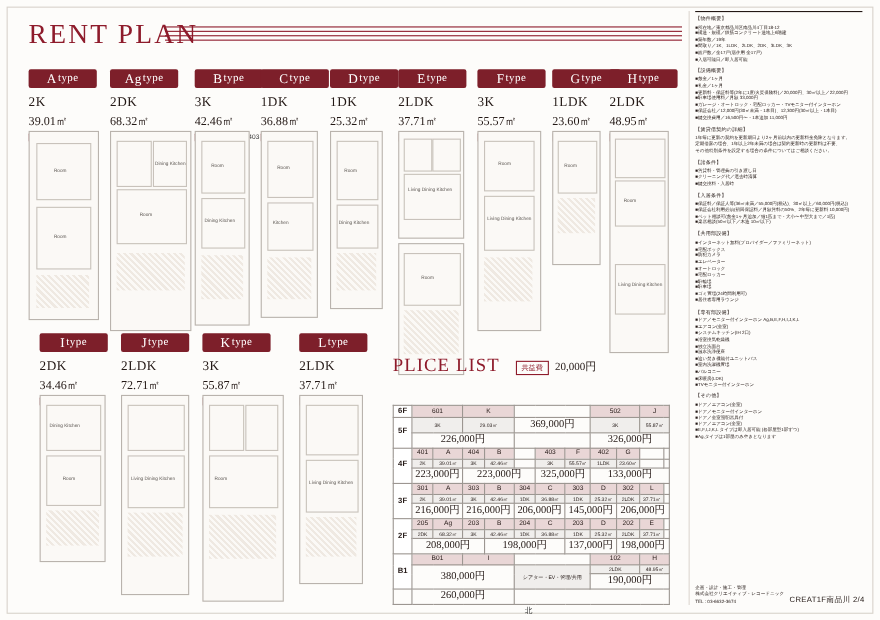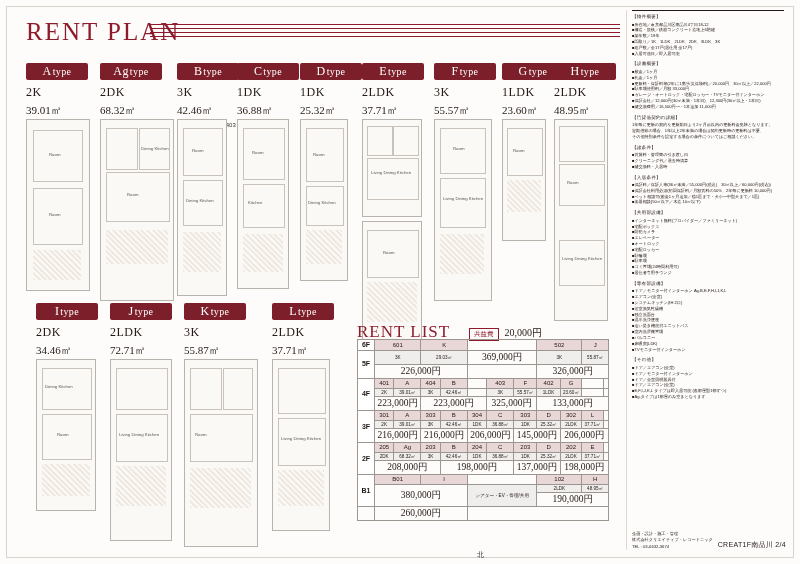--- a/index.html
+++ b/index.html
@@ -89,21 +89,21 @@
   .kyoueki{
     position:absolute;left:112px;top:4px;
     font-size:7px;color:#231815;
   }
   .kyoueki .box{
     display:inline-block;border:1px solid #8e1b2b;color:#8e1b2b;
     padding:1px 4px;margin-right:4px;font-size:6.5px;
   }
   .kyoueki .amt{font-size:10px;font-family:"Liberation Serif",serif;}
   table.price{
-    position:absolute;left:0;top:17px;
+    position:absolute;left:0;top:46px;
     border-collapse:collapse;font-size:5.5px;
     width:252px;
   }
   table.price td{
     border:.5px solid #9c9691;
     padding:1px 2px;text-align:center;color:#231815;
     line-height:1.15;
   }
   td.hd{background:#e9d6d6;font-size:6px;}
   td.floor{background:#ffffff;font-weight:bold;font-size:7px;width:12px;}
@@ -413,21 +413,21 @@
         <div class="rm" style="left:5px;top:8px;width:46px;height:44px;"></div>
         <div class="rm" style="left:5px;top:58px;width:46px;height:46px;"></div>
         <div class="lbl" style="left:8px;top:76px;">Living Dining Kitchen</div>
         <div class="hatch" style="left:5px;top:110px;width:46px;height:36px;"></div>
       </div>
     </div>
 
   </div>
 
   <div class="price-wrap">
-    <div class="price-title">RENT LIST</div>
+    <div class="price-title">PLICE LIST</div>
     <div class="kyoueki">
       <span class="box">共益費</span>
       <span class="amt">20,000円</span>
     </div>
 
     <table class="price">
 
       <tbody>
           <tr>
         <td class="floor" rowspan="1">6F</td>

